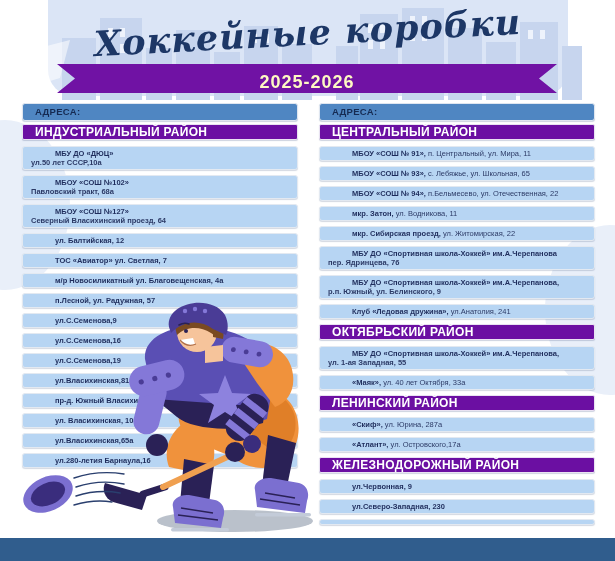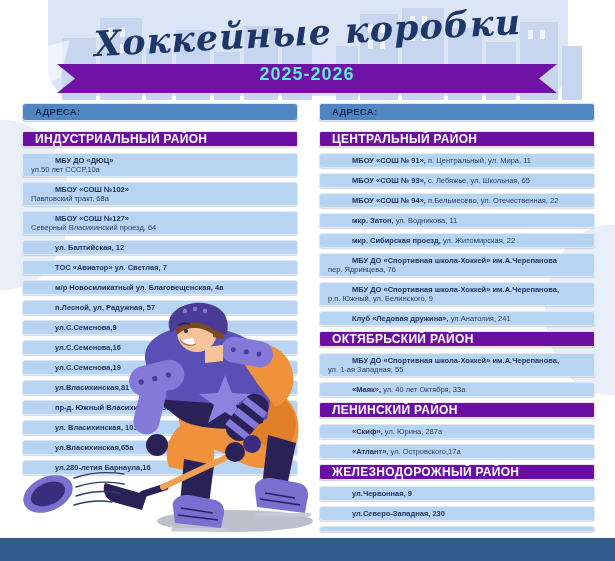--- a/index.html
+++ b/index.html
@@ -14,52 +14,52 @@
   }
   .skyline{position:absolute;left:0;top:0;width:615px;height:100px;}
   .title{
     position:absolute;left:0;top:12px;width:615px;text-align:center;
     font-family:"DejaVu Serif",serif;font-style:italic;font-weight:bold;
     font-size:35px;letter-spacing:1px;color:#1d3766;
     transform:rotate(-3deg);
   }
   .banner{
     position:absolute;left:57px;top:64px;width:500px;height:29px;
-    background:#7012a4;color:#5eead4;display:flex;align-items:flex-start;justify-content:center;
+    background:#7012a4;color:#fef9c3;display:flex;align-items:flex-end;justify-content:center;
     font-size:18px;font-weight:bold;letter-spacing:1px;
     clip-path:polygon(0 0,100% 0,96.4% 50%,100% 100%,0 100%,3.6% 50%);
   }
   
   .blob{position:absolute;border-radius:50%;background:#e9eff9;z-index:0;}
   .blob-left{left:-60px;top:120px;width:130px;height:170px;}
   .blob-right{left:545px;top:225px;width:130px;height:170px;}
   
   .cols{position:absolute;left:22px;top:103px;width:573px;display:flex;gap:21px;z-index:2;}
   .col{flex:1;min-width:0;}
   .addr-bar{
     height:16px;background:#4f86c2;border:1px solid #dfe6f0;border-radius:3px;
     box-shadow:0 1px 1px rgba(90,110,150,.3);
     color:#152a52;font-weight:bold;font-size:9.5px;line-height:16px;
-    padding-left:12px;margin-bottom:10px;letter-spacing:.3px;
+    padding-left:12px;margin-bottom:3px;letter-spacing:.3px;
   }
   .district{
     height:14px;background:#6b0fa2;border:1px solid #e9e2f2;border-radius:2px;
     box-shadow:0 1px 1px rgba(90,110,150,.3);
     color:#ffffff;font-weight:bold;font-size:12px;line-height:14px;
     padding-left:12px;margin-bottom:6px;letter-spacing:.3px;
   }
   .list{margin-bottom:2px;}
   .row{
     background:#b7d5f3;border:1px solid #e3e9f1;border-radius:3px;
     box-shadow:0 1px 1px rgba(100,120,150,.28);
     padding:2px 8px;margin-bottom:5px;
     font-size:7.5px;line-height:9px;color:#2c3a66;
   }
   .row .b{font-weight:bold;color:#1f2d5c;padding-left:24px;}
-  .row .l2{font-weight:normal;}
+  .row .l2{font-weight:bold;}
   
   .player{position:absolute;left:85px;top:287px;width:250px;height:250px;z-index:5;}
   .puck{position:absolute;left:12px;top:462px;width:120px;height:68px;z-index:5;}
   
   .footer{position:absolute;left:0;bottom:0;width:615px;height:23px;background:#305d8d;z-index:6;}
 </style>
 </head>
 <body>
 
 <div class="canvas">

